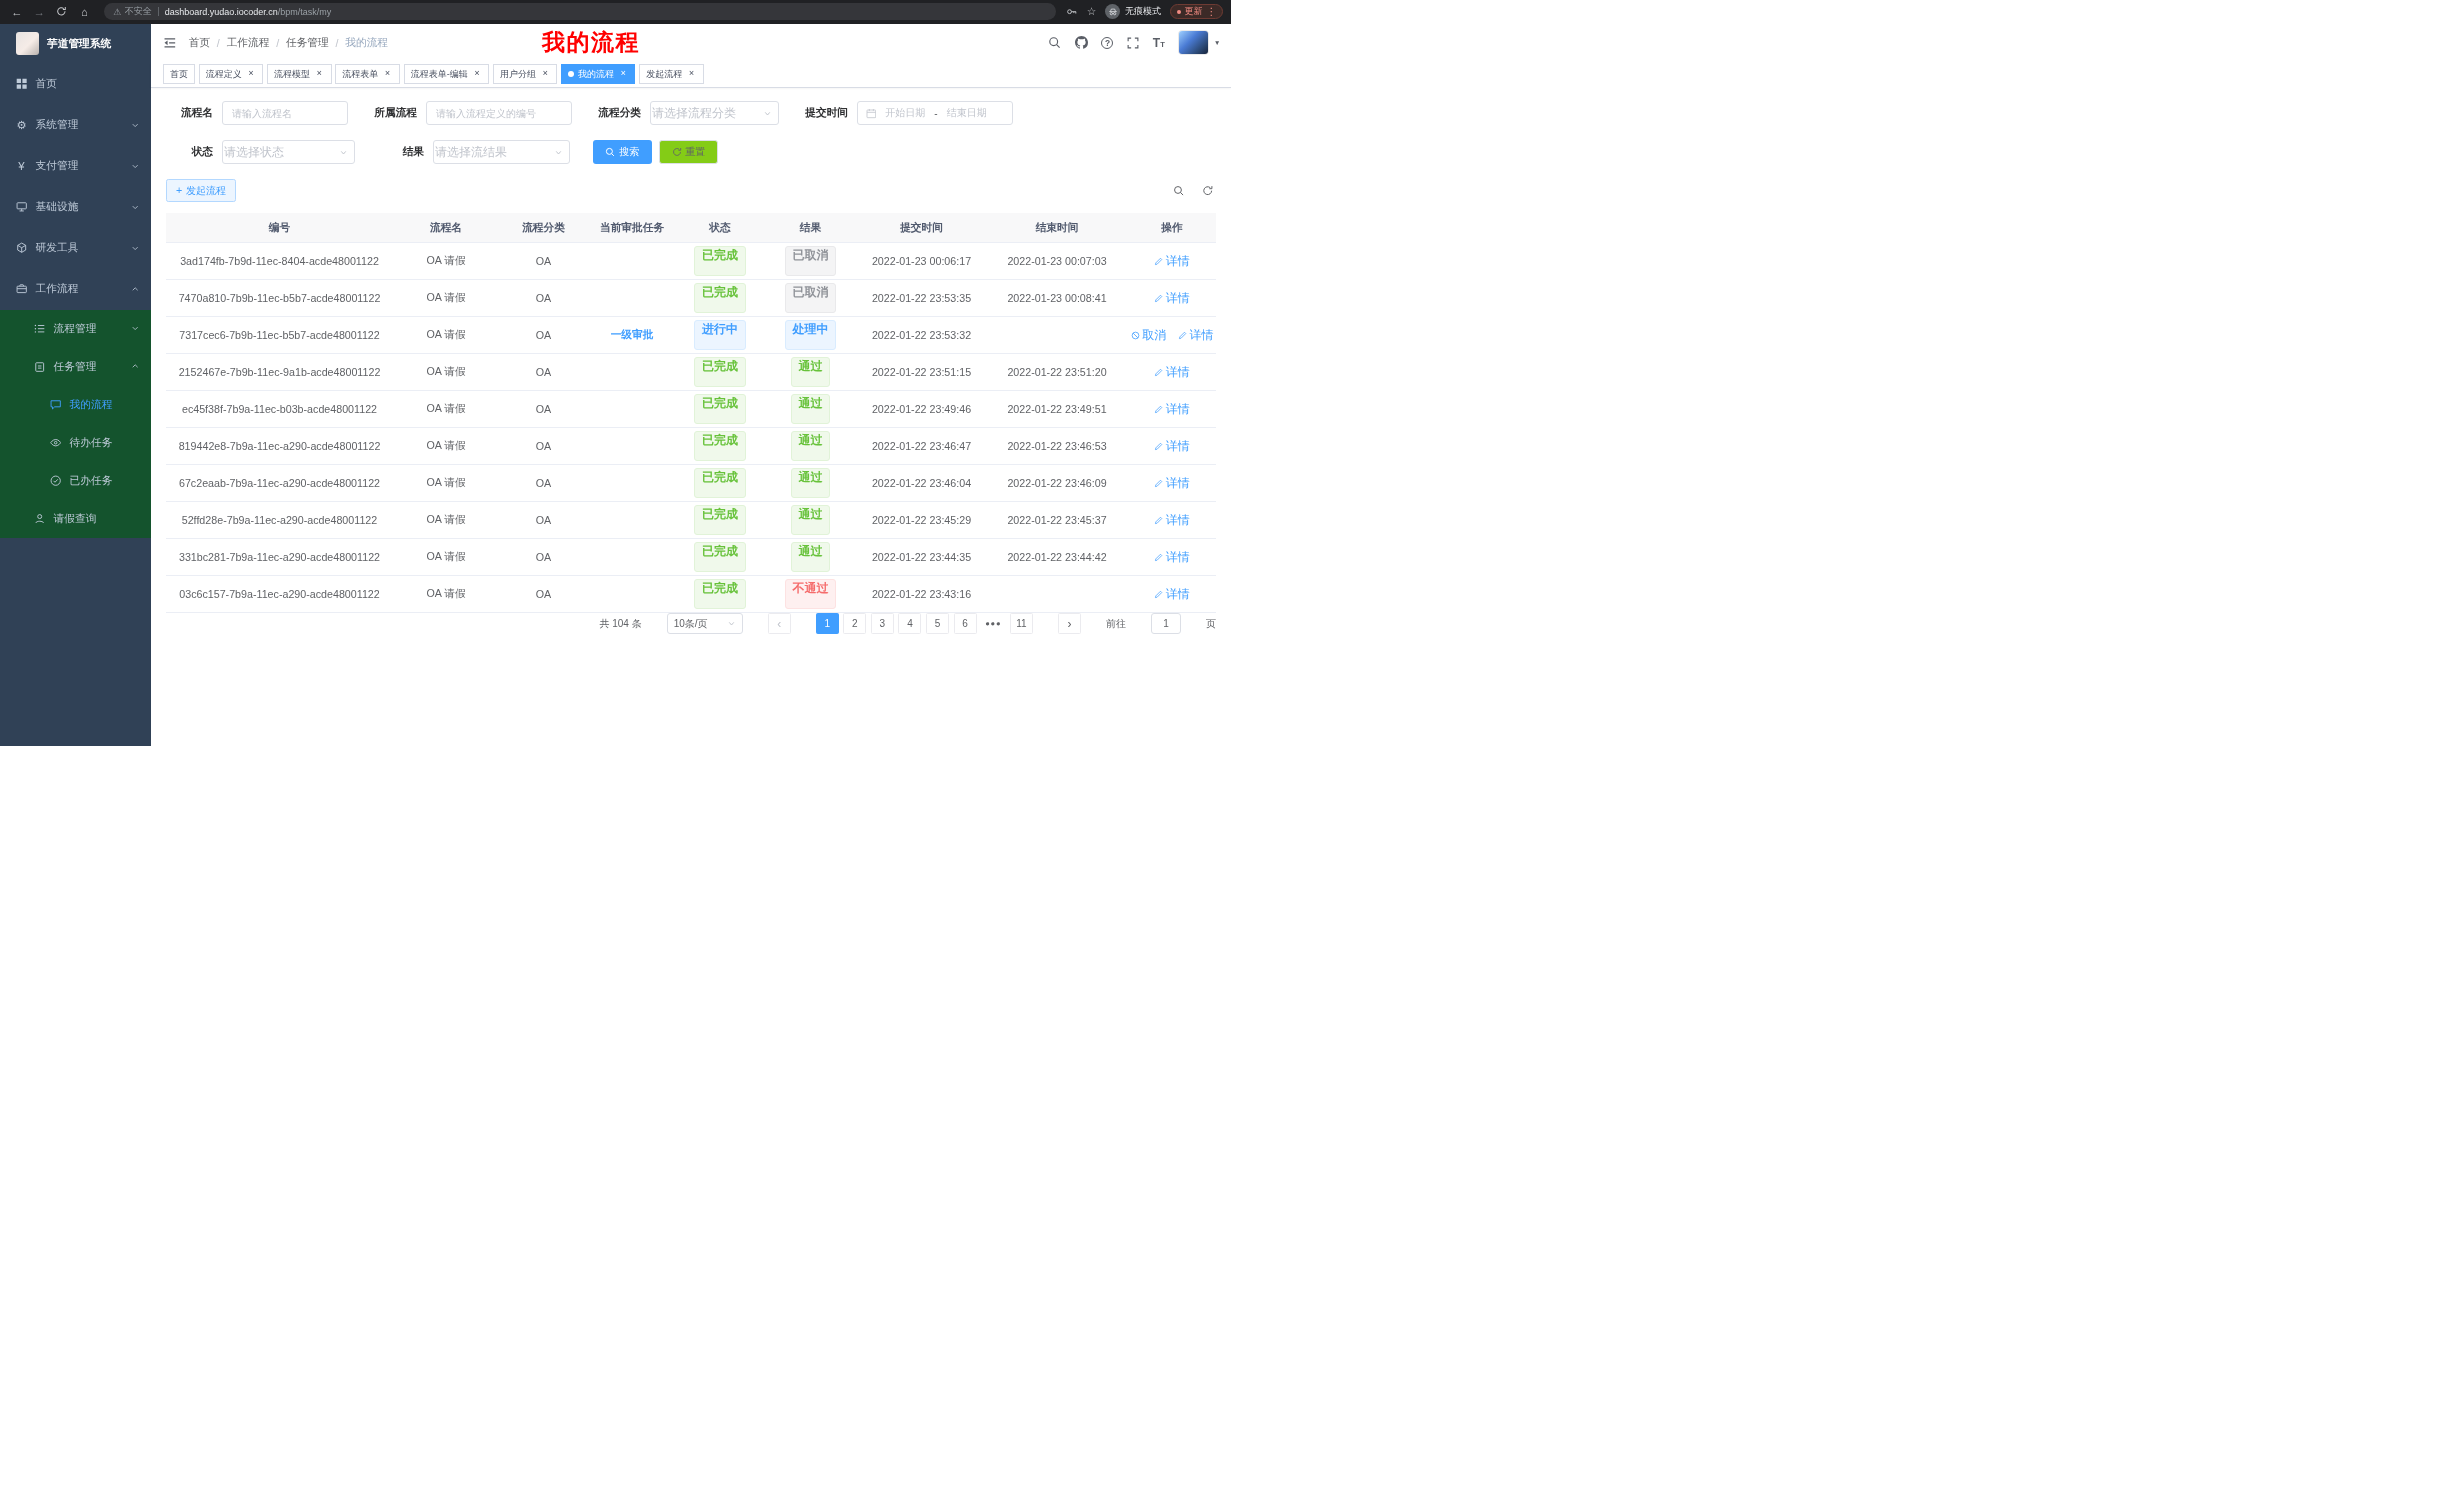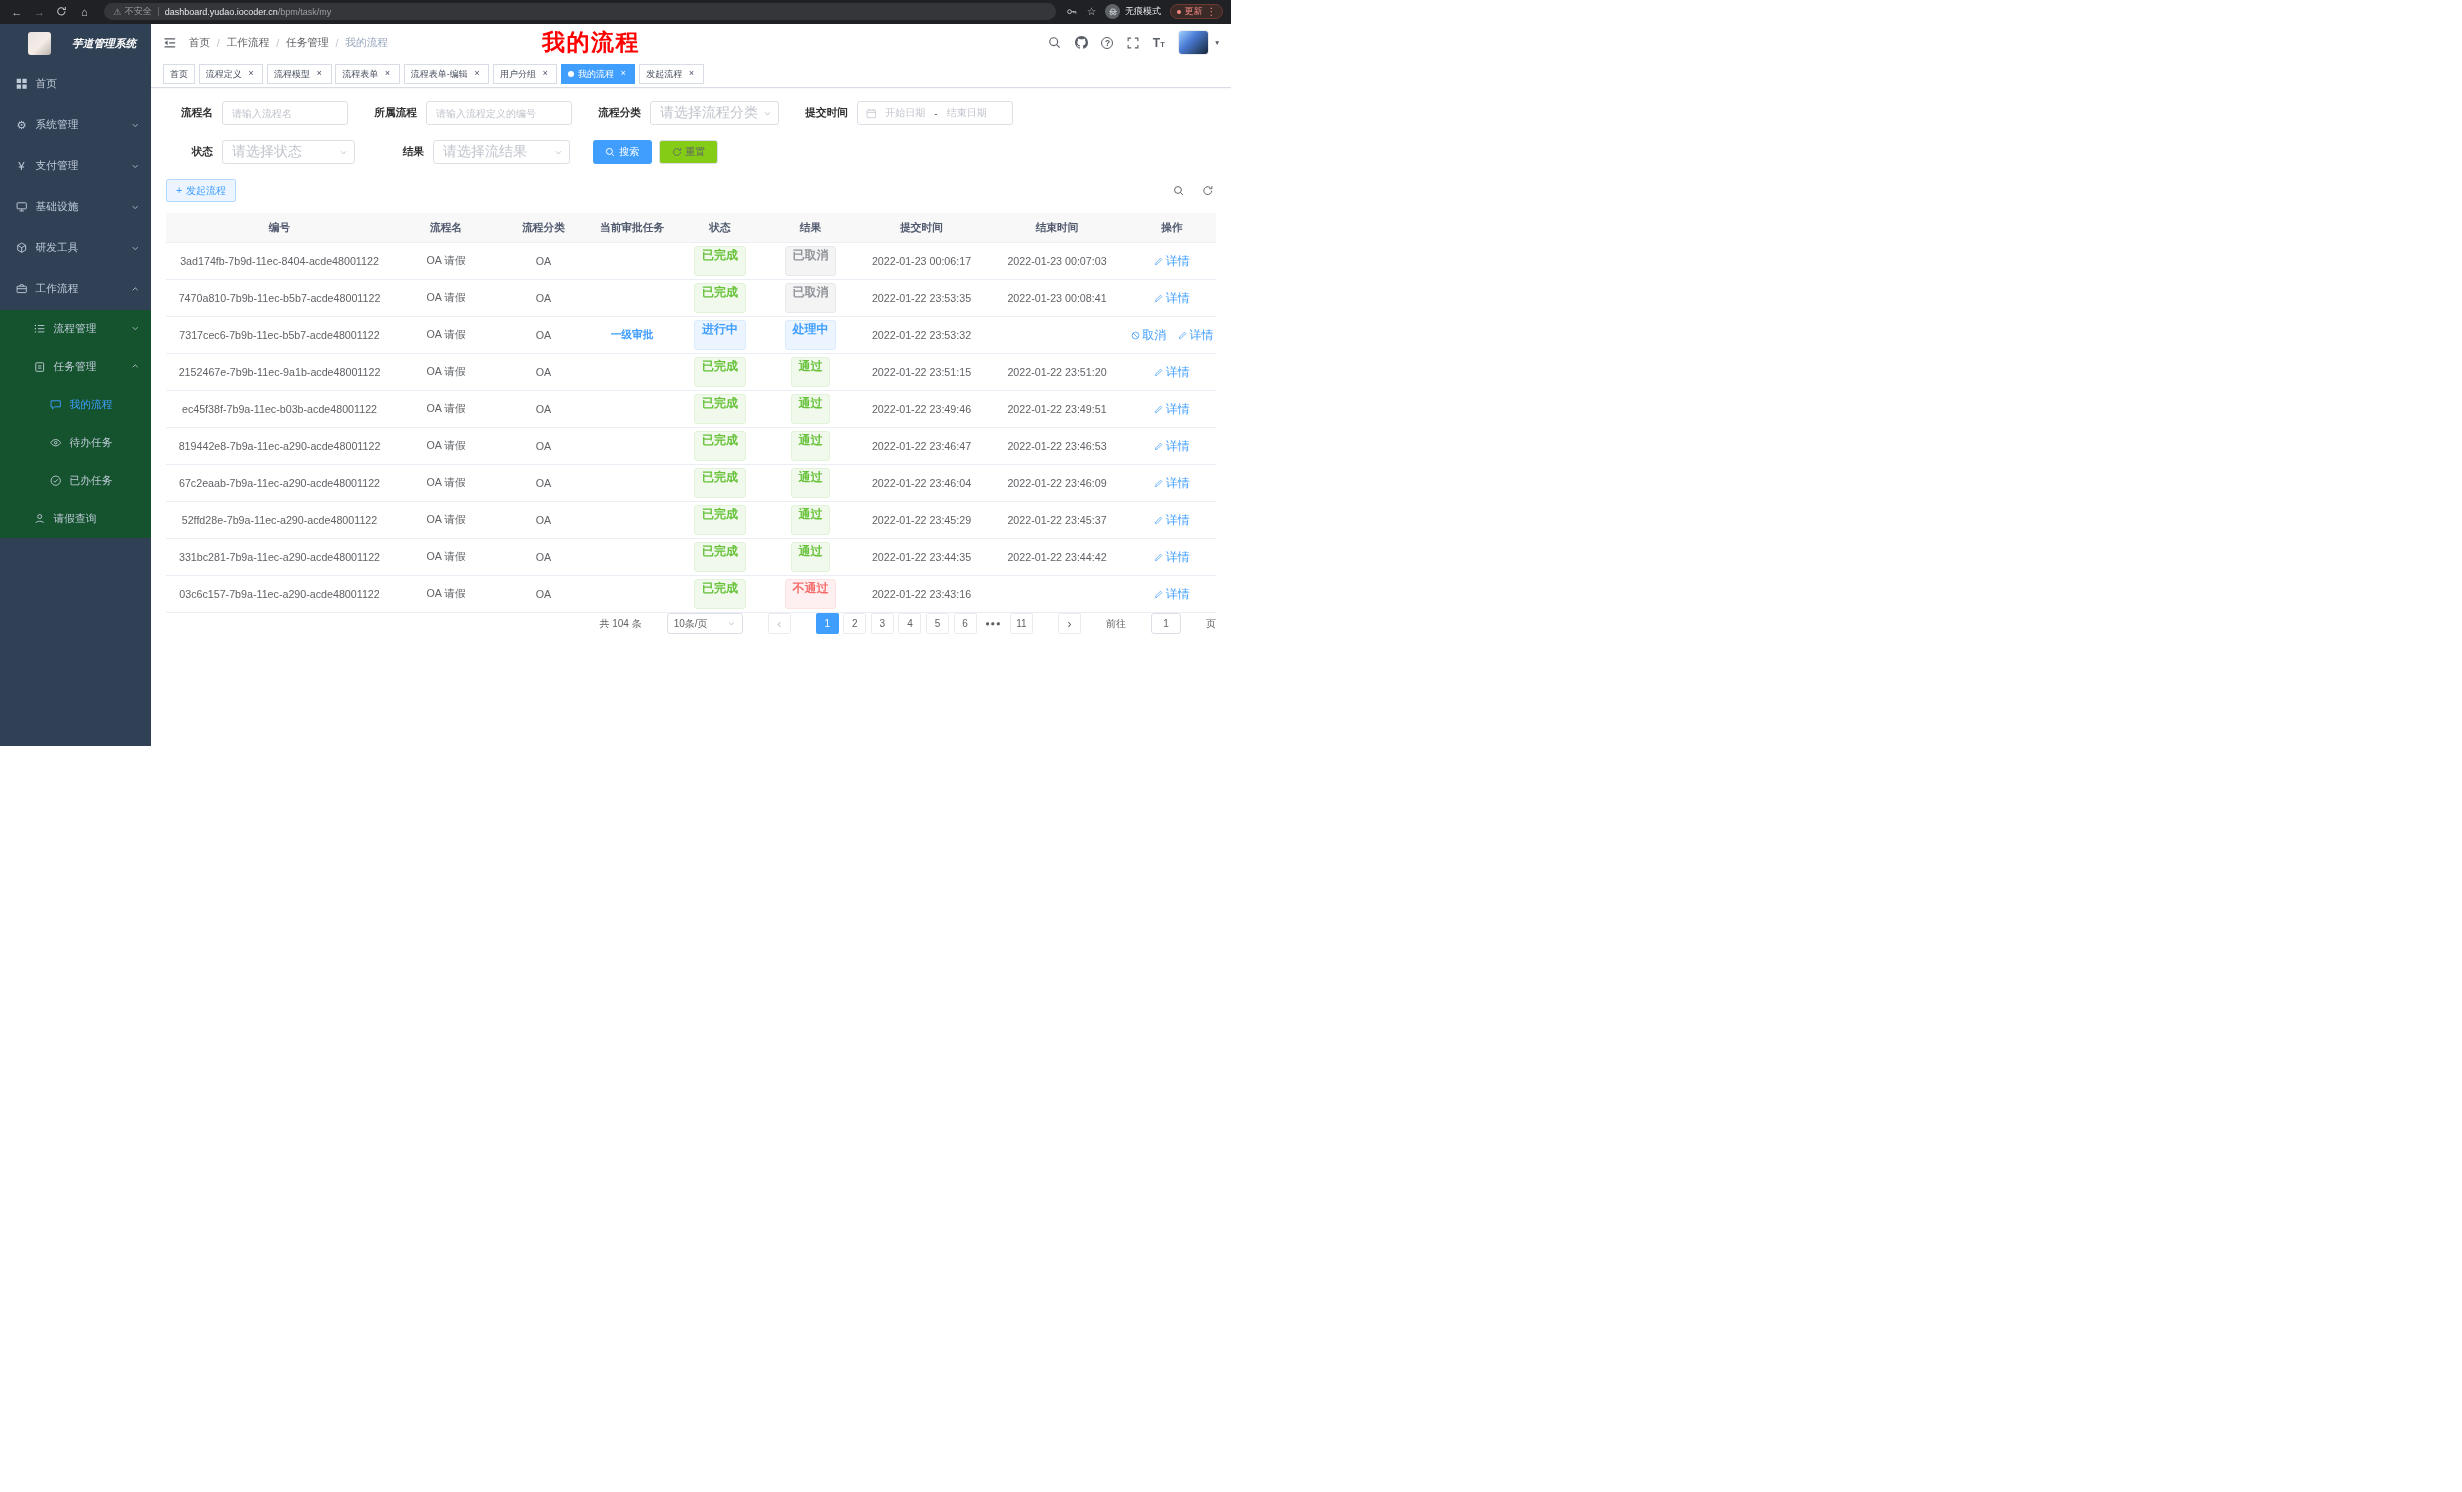--- a/index.html
+++ b/index.html
@@ -22,21 +22,21 @@
   .star { font-size:10.7px; }
   .incog { display:flex; align-items:center; gap:4.6px; color:#e8eaed; font-size:9px; cursor:default; }
   .incog-ic { width:15px; height:15px; border-radius:50%; background:#5f6368; color:#e8eaed; display:flex; align-items:center; justify-content:center; }
   .update-pill { height:15px; border-radius:7.6px; background:#3c2a27; border:0.8px solid #6e3b33; color:#f28b82; font-size:9px; display:flex; align-items:center; gap:3.8px; padding:0 6px; cursor:pointer; }
   .upd-dot { width:3.8px; height:3.8px; border-radius:50%; background:#f28b82; }
   .kebab { font-size:10px; color:#f28b82; }
 
   
   .app { display:flex; height:723px; }
   .sidebar { width:151px; background:#304156; color:#bfcbd9; flex-shrink:0; }
-  .logo-row { height:40px; display:flex; align-items:center; gap:21px; padding-left:28px; cursor:pointer;font-style:italic; }
+  .logo-row { height:40px; display:flex; align-items:center; gap:8px; padding-left:16px; cursor:pointer; }
   .logo-img { width:23px; height:23px; border-radius:3px; background:linear-gradient(135deg,#e7e3e1,#f6ece7 55%,#b9b2ae); flex-shrink:0; }
   .logo-title { color:#fff; font-weight:bold; font-size:10.7px; white-space:nowrap; }
   .menu-item { height:41px; display:flex; align-items:center; gap:7.6px; padding:0 12px 0 15px; font-size:10.7px; cursor:pointer; }
   .menu-item .mi-label { flex:1; white-space:nowrap; }
   .menu-icon { width:13px; height:13px; display:flex; align-items:center; justify-content:center; font-size:11.4px; flex-shrink:0; }
   .chev { color:#bfcbd9; opacity:.85; }
   .submenu { background:#14532d; }
   .submenu .menu-item { height:38px; padding-left:33px; }
   .submenu .menu-item.deep { padding-left:49px; }
   .menu-item.active { color:#409eff; }
@@ -67,21 +67,21 @@
 
   
   .content { flex:1; padding:13.7px 15px 0; }
   .f-row { display:flex; align-items:center; margin-bottom:15px; }
   .f-item { display:flex; align-items:center; }
   .ml30 { margin-left:23px; }
   .f-label { font-weight:700; color:#303133; font-size:10.7px; margin-right:9px; white-space:nowrap; text-align:right; }
   .w46 { width:35px; } .w60 { width:46px; }
   .inp { height:24px; border:0.8px solid #dcdfe6; border-radius:3px; padding:0 9px; font-size:10px; color:#606266; background:#fff; outline:none; font-family:inherit; }
   .inp::placeholder { color:#c0c4cc; }
-  .sel { height:24px; border:0.8px solid #dcdfe6; border-radius:3px; padding:0 6px 0 9px; display:flex; align-items:center; justify-content:space-between; color:#c0c4cc; font-size:14px; background:#fff; cursor:pointer; }
+  .sel { height:24px; border:0.8px solid #dcdfe6; border-radius:3px; padding:0 6px 0 1px; display:flex; align-items:center; justify-content:space-between; color:#c0c4cc; font-size:12px; background:#fff; cursor:pointer; }
   .drange { height:24px; border:0.8px solid #dcdfe6; border-radius:3px; display:flex; align-items:center; padding:0 7.6px; gap:9px; color:#c0c4cc; font-size:10px; background:#fff; cursor:pointer; }
   .drange .dr-sep { color:#606266; }
   .btn { height:24px; border-radius:3px; font-size:10px; display:inline-flex; align-items:center; gap:3.8px; padding:0 11.4px; cursor:pointer; border:0.8px solid transparent; font-family:inherit; }
   .btn-primary { background:#409eff; color:#fff; }
   .btn-default { background:#84cc16; border-color:#dcdfe6; color:#606266; }
 
   
   .toolbar { display:flex; align-items:center; margin-bottom:10.7px; }
   .btn-create { height:23px; padding:0 9px; background:#ecf5ff; border:0.8px solid #b3d8ff; color:#409eff; border-radius:2.3px; font-size:10px; display:inline-flex; align-items:center; gap:3.8px; cursor:pointer; }
   .plus { font-size:10.7px; line-height:1; }

